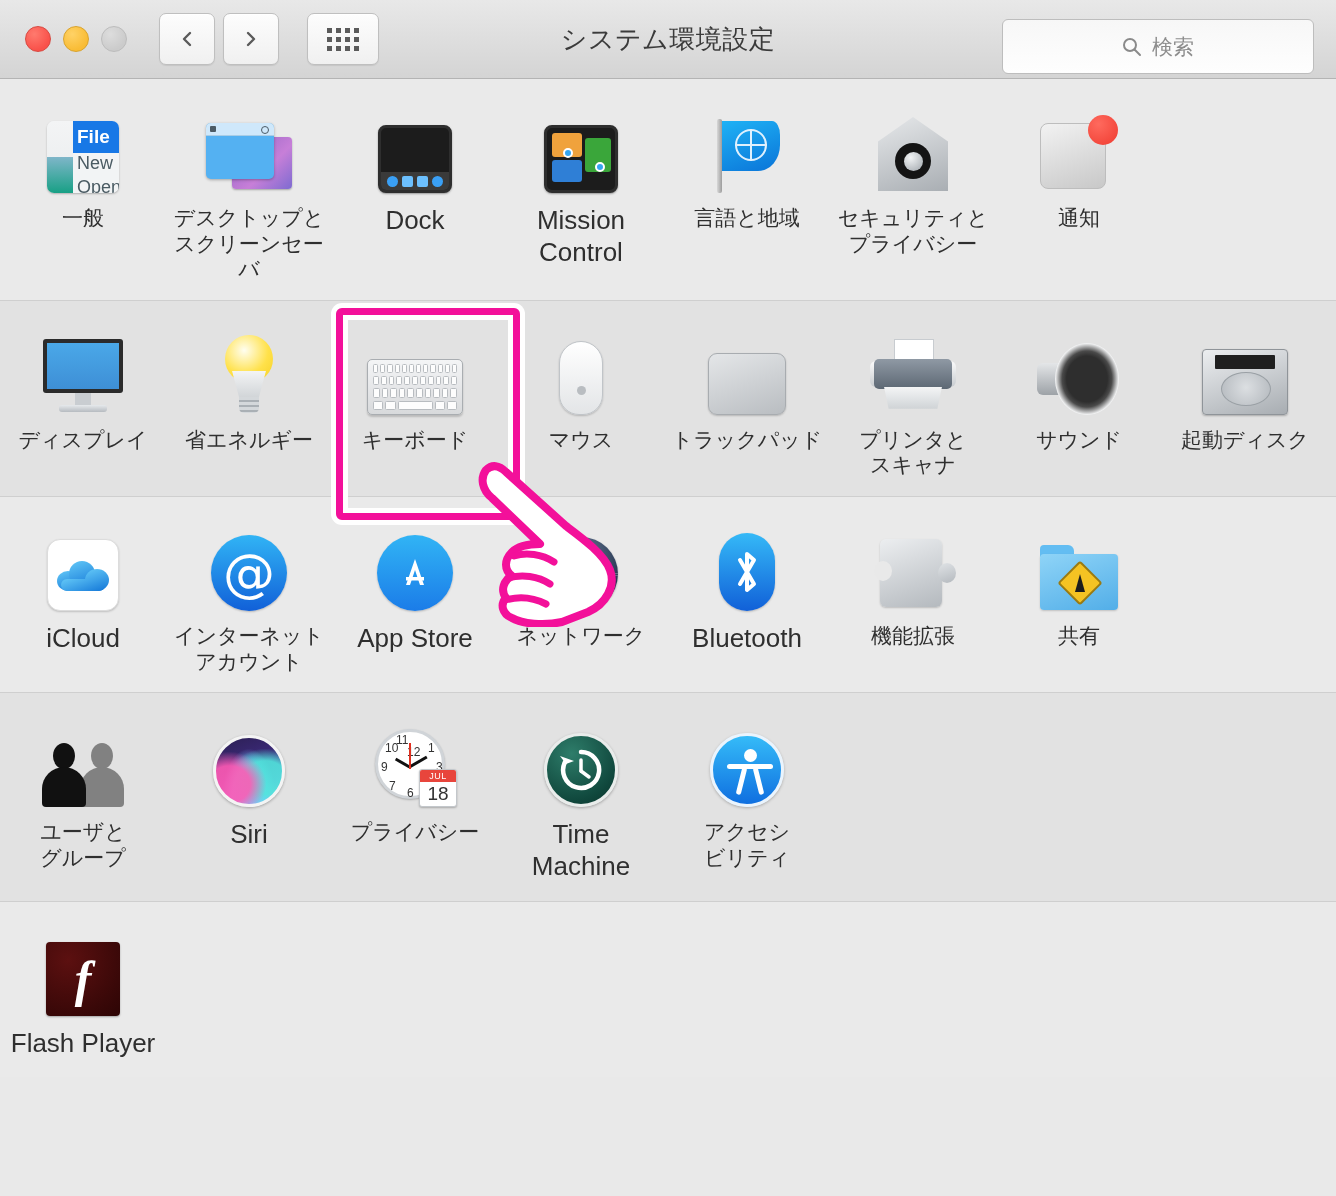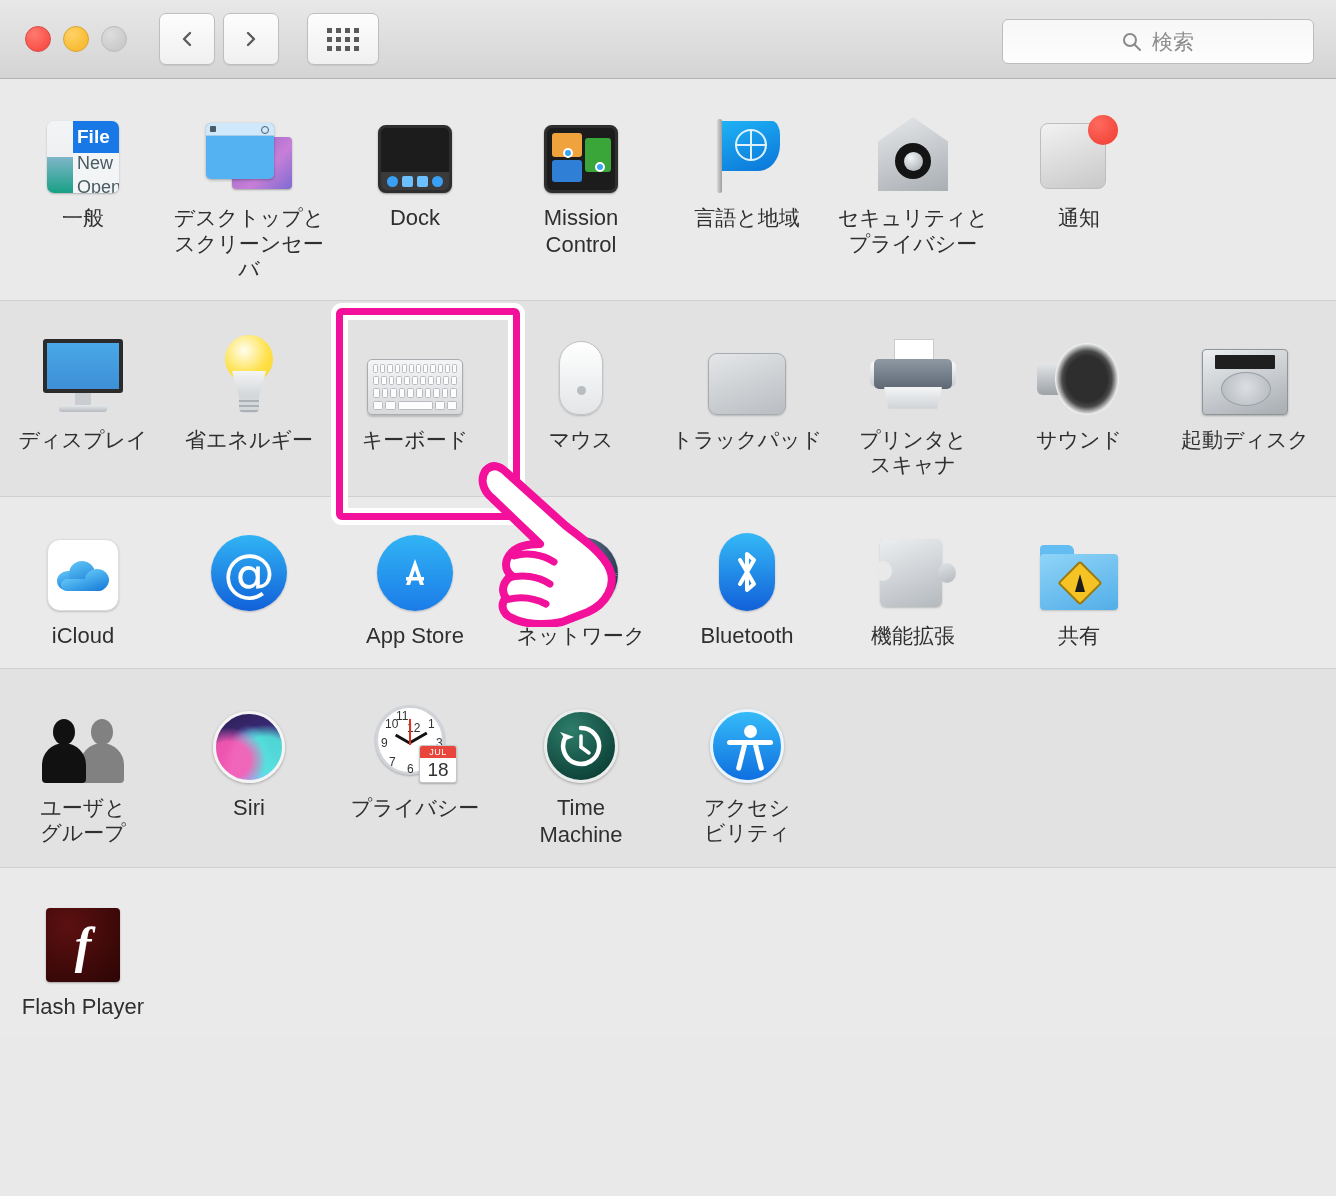--- a/index.html
+++ b/index.html
@@ -39,21 +39,21 @@
   .gridicon { display:grid; grid-template-columns: repeat(4, 5px); grid-gap: 4px; }
   .gridicon i { width:5px; height:5px; background:#5a5a5a; display:block; }
 
   .win-title {
     position:absolute; left:0; right:0; text-align:center;
     font-size: 26px; color: #3b3b3b; letter-spacing: .5px;
     pointer-events:none;
   }
   .search {
     position:absolute; right:22px; top:19px;
-    width: 312px; height: 45px; border-radius: 6px;
+    width: 312px; height: 55px; border-radius: 6px;
     background: linear-gradient(to bottom,#f7f7f7,#fefefe);
     border: 1px solid #bdbdbd;
     display:flex; align-items:center; justify-content:center; gap:10px;
   }
   .search .mag { width:20px; height:20px; }
   .search .mag circle { fill:none; stroke:#8a8a8a; stroke-width:2;}
   .search .mag line { stroke:#8a8a8a; stroke-width:2; stroke-linecap:round;}
   .search .ph { font-size: 21px; color:#8d8d8d; }
 
   
@@ -70,21 +70,21 @@
     flex: 0 0 166px; display:flex; flex-direction:column;
     align-items:center; position:relative;
   }
   .cell .iconbox {
     height: 92px; display:flex; align-items:flex-end; justify-content:center;
   }
   .cell .label {
     margin-top: 12px; font-size: 21px; color:#2f2f2f; text-align:center;
     line-height: 1.22; max-width: 160px;
   }
-  .cell .label.en { font-size: 22px; }
+  .cell .label.en { font-size: 26px; }
 
   
   .ic-general { width:72px; height:72px; border-radius:7px; overflow:hidden;
     box-shadow:0 1px 2px rgba(0,0,0,.25); background:#f2f4f5; position:relative;}
   .ic-general .gl { position:absolute; left:0; top:0; width:26px; height:36px;
     background:linear-gradient(#f3f4f5,#eef0f1);}
   .ic-general .gl2 { position:absolute; left:0; top:36px; width:26px; height:36px;
     background:linear-gradient(#7fb6c9,#18a085);}
   .ic-general .blue { position:absolute; left:26px; top:0; width:46px; height:32px;
     background:#1878e6; color:#fff; font-size:19px; font-weight:bold; padding-left:4px; line-height:32px;}
@@ -390,20 +390,21 @@
           <i></i>
           <i></i>
           <i></i>
           <i></i>
           <i></i>
           <i></i>
           <i></i>
       </span>
     </div>
 
+    <div class="win-title">システム環境設定</div>
 
     <div class="search">
       <svg class="mag" viewBox="0 0 20 20">
         <circle cx="8" cy="8" r="6"></circle>
           <line x1="12.5" y1="12.5" x2="18" y2="18"></line>
       </svg>
       <span class="ph">検索</span>
     </div>
   </div>
 
@@ -636,20 +637,21 @@
               </div>
             </div>
         </div>
         <div class="label en">iCloud</div>
       </div>
 
       <div class="cell">
         <div class="iconbox">
             <div class="ic-at">@</div>
           </div>
+        <div class="label">インターネット<br>アカウント</div>
       </div>
 
       <div class="cell">
         <div class="iconbox">
           <div class="ic-as">
             <svg width="44" height="44" viewBox="0 0 44 44">
               <path d="M22 8 L31 34 L27 34 L22 19 L17 34 L13 34 Z" fill="#fff"></path>
               <rect x="13" y="26" width="18" height="3.5" fill="#fff"></rect>
             </svg>
           </div>

